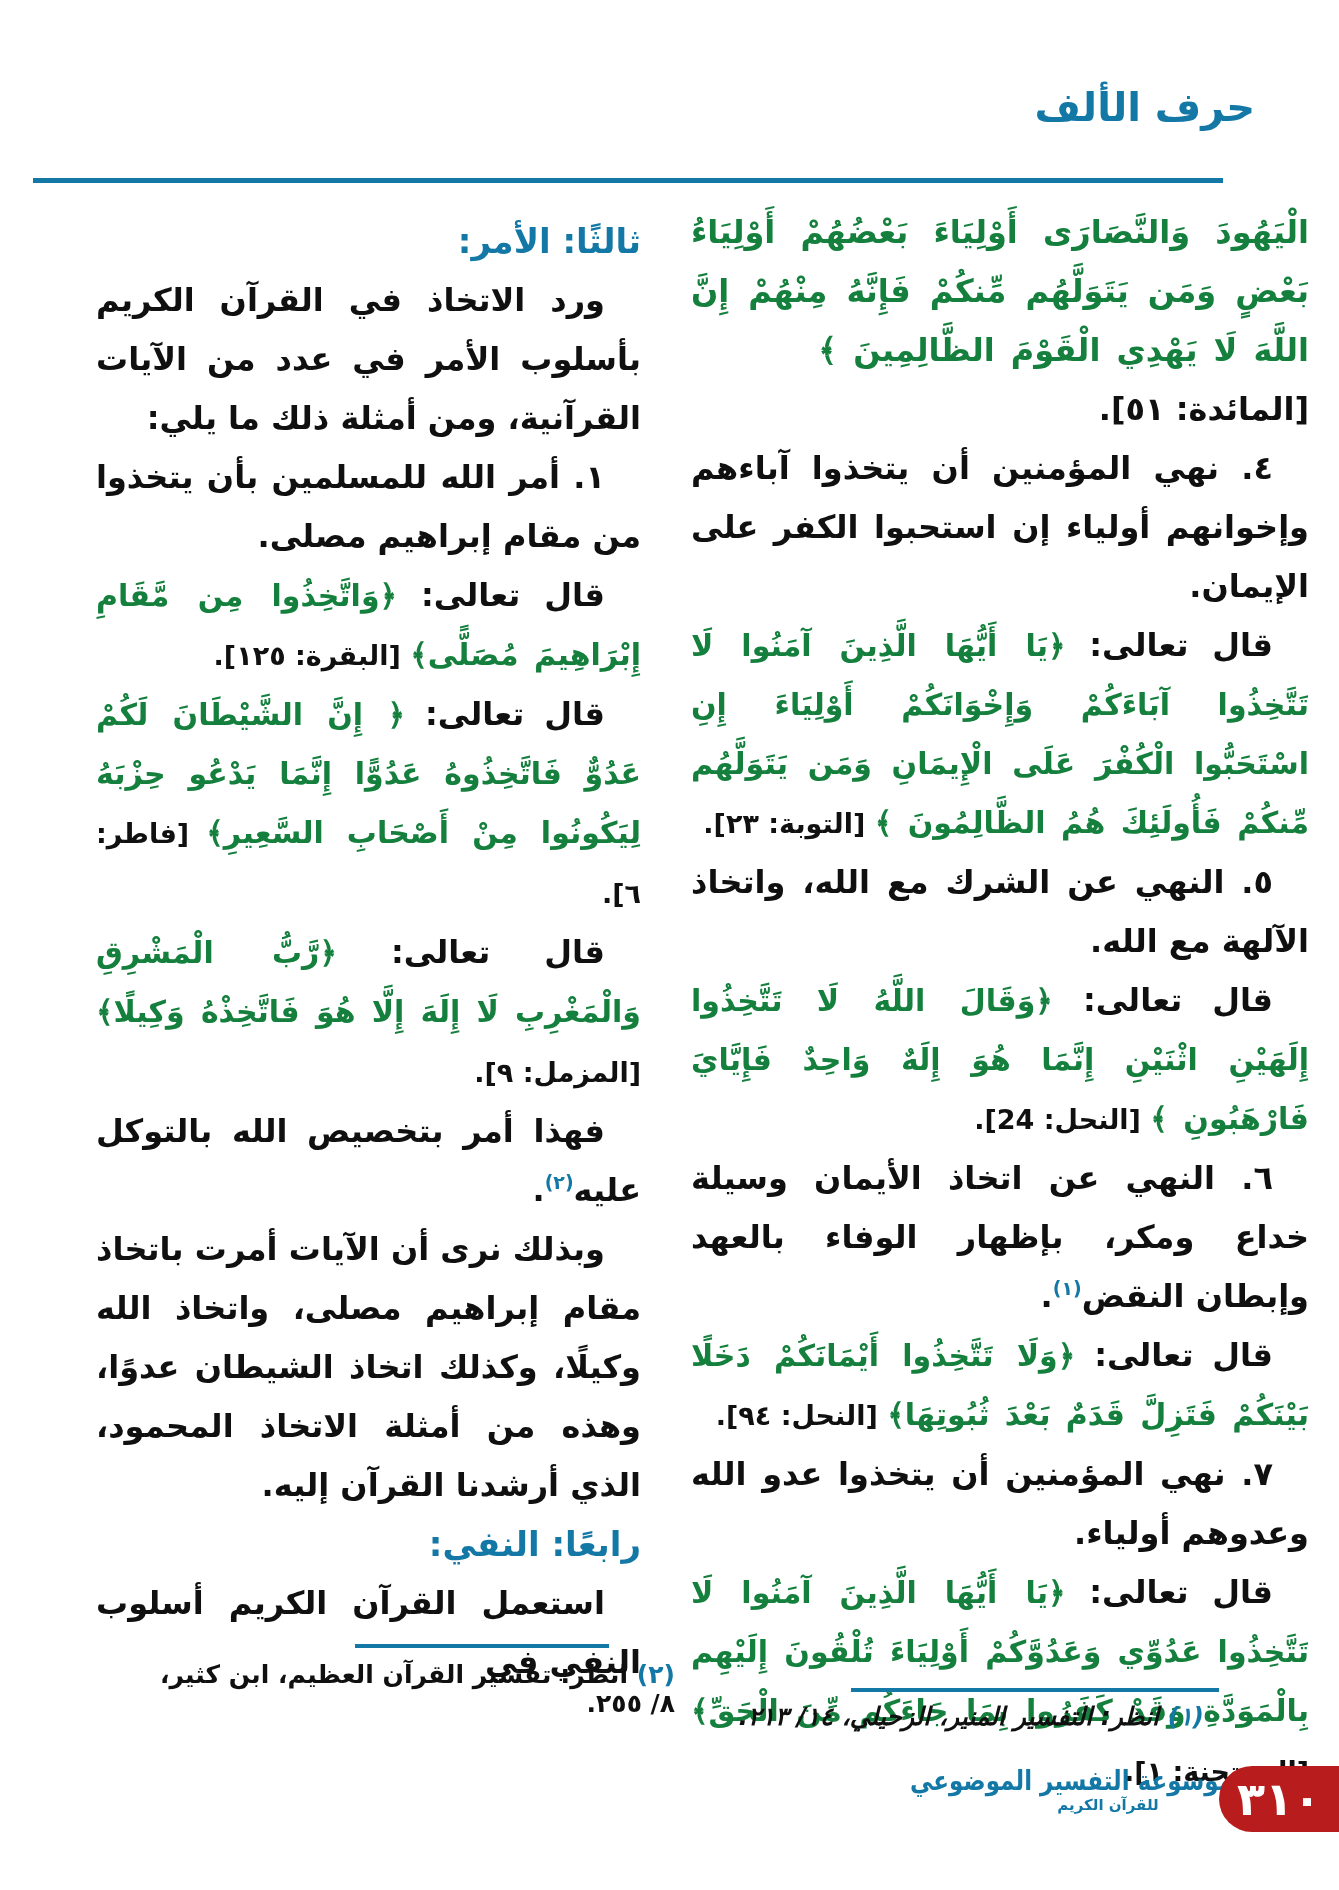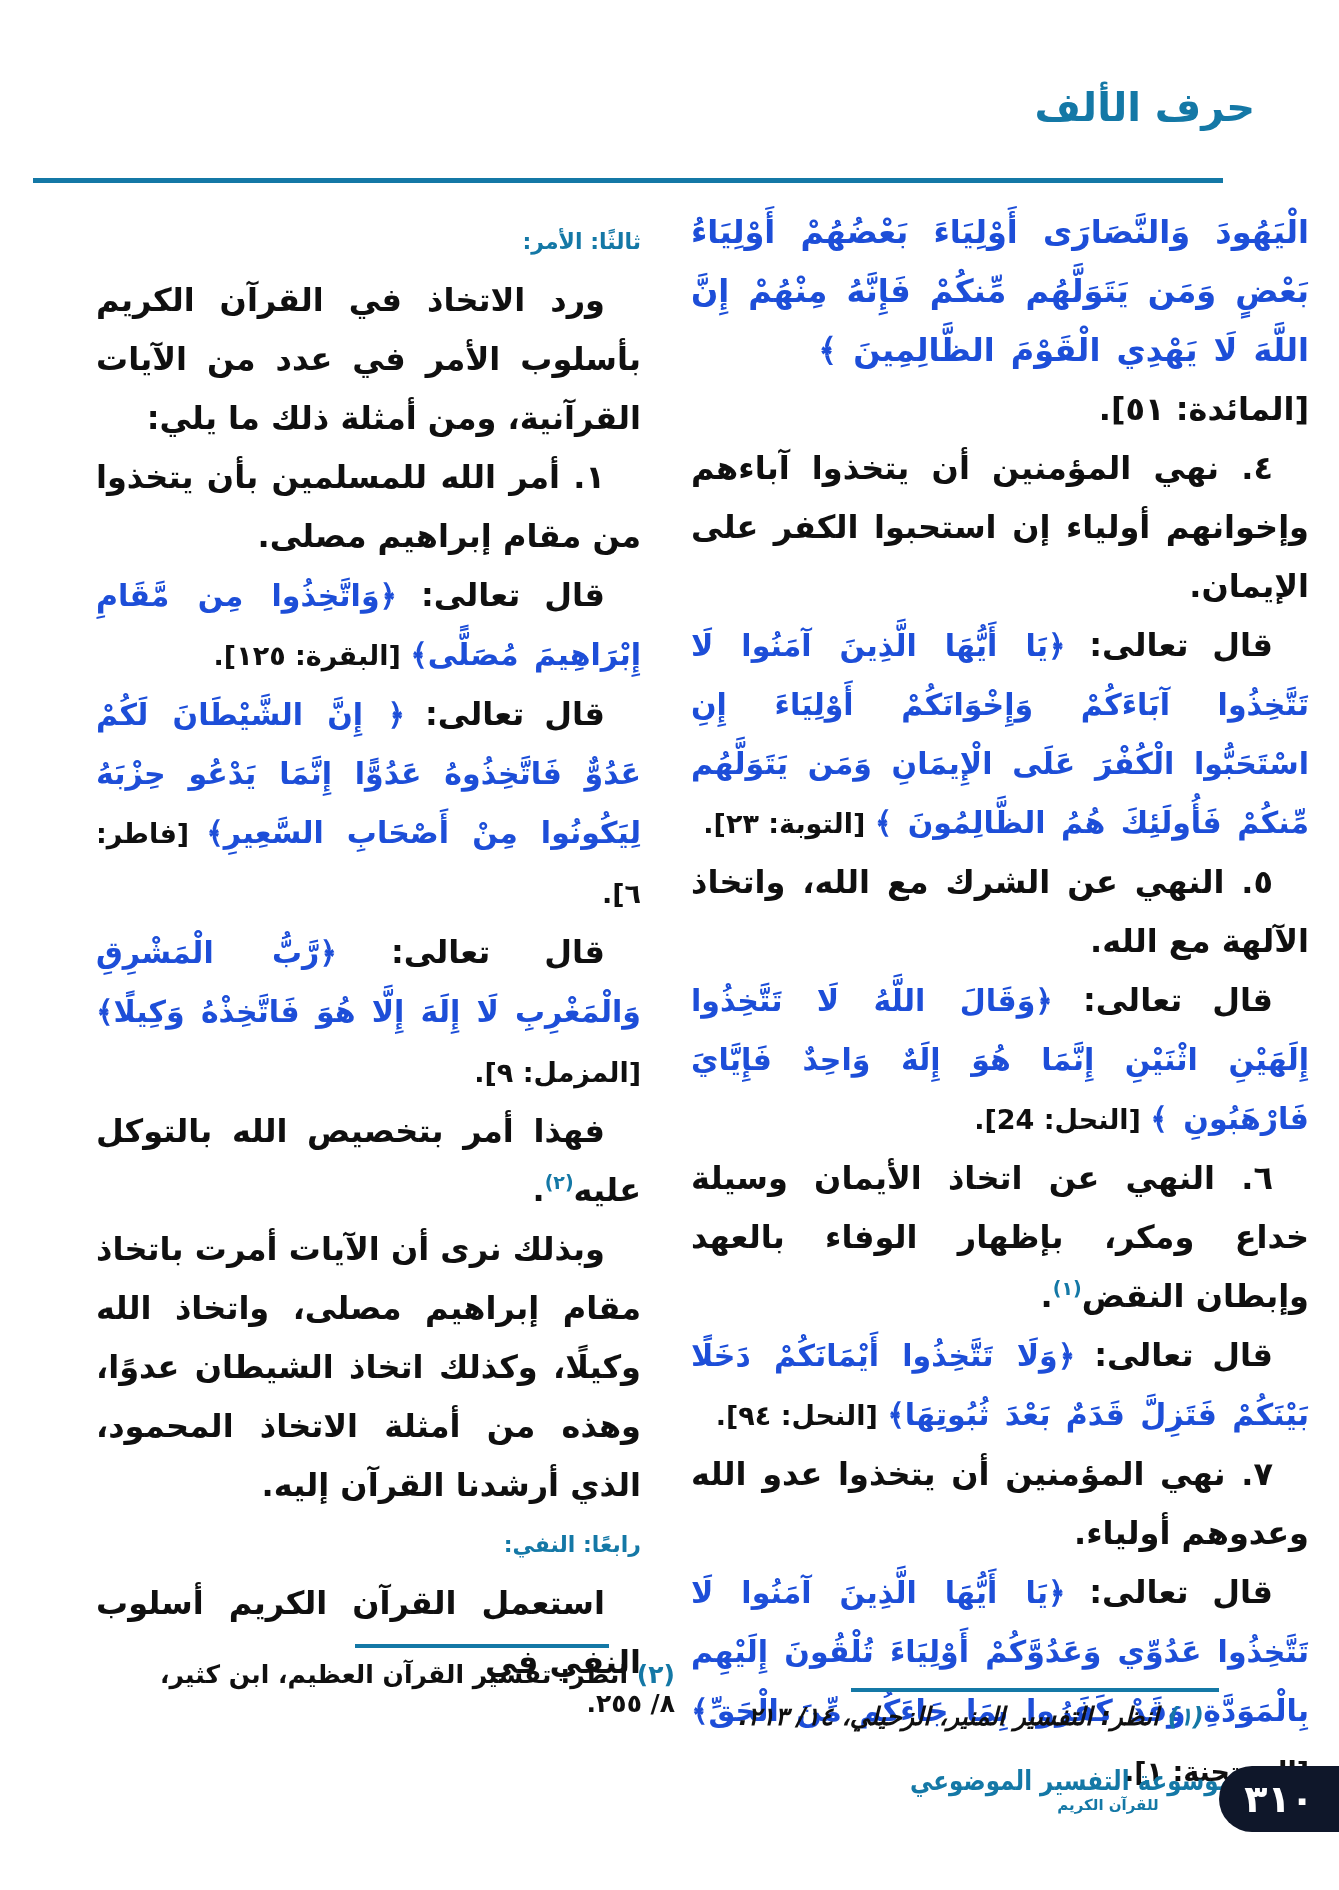--- a/index.html
+++ b/index.html
@@ -15,44 +15,44 @@
   .header-rule {
     position:absolute; top:178px; left:33px; right:116px;
     height:5px; background:#1478a6;
   }
   .col { position:absolute; text-align:justify; }
   .col-right { top:203px; right:30px;  width:618px; }
   .col-left  { top:212px; left:96px;   width:545px; }
   .col p { margin:0; font-size:32px; line-height:59px; }
   .indent { text-indent:36px; }
   .ref-line { text-align:right; font-size:28px; }
-  .verse, .verse-block { color:#1d4ed8; font-size:30px; word-spacing:5px; }
+  .verse, .verse-block { color:#15803d; font-size:30px; word-spacing:5px; }
   .ref { font-size:27px; }
-  .heading { color:#1478a6; font-size:22px; line-height:59px; }
+  .heading { color:#1478a6; font-size:34px; line-height:59px; }
   sup.fn-marker { color:#1478a6; font-size:19px; line-height:0; }
   .fn-rule { position:absolute; height:4px; background:#1478a6; }
   .fn-rule-right { top:1688px; right:120px; width:368px; }
   .fn-rule-left  { top:1644px; right:730px; width:254px; }
   .fn-text {
     position:absolute; font-size:25px; line-height:29px;
     text-align:justify; direction:rtl;
   }
   .fn-text-right { top:1702px; right:135px; width:530px;font-style:italic; }
   .fn-text-left  { top:1660px; right:664px; width:515px; }
   .fn-text .fn-marker { color:#1478a6; }
   .logo {
     position:absolute; top:1768px; right:106px; width:250px;
     text-align:center; color:#1478a6;
   }
   .logo-line1 { font-size:23px; white-space:nowrap; transform:scaleY(1.18); letter-spacing:-1px; }
   .logo-line2 { font-size:15px; margin-top:2px; }
   .page-badge {
     position:absolute; top:1766px; right:0; width:120px; height:66px;
-    background:#0f172a; border-radius:36px 0 0 36px;
-    color:#ffffff; font-size:38px; line-height:66px; text-align:center;
+    background:#b91c1c; border-radius:36px 0 0 36px;
+    color:#ffffff; font-size:46px; line-height:66px; text-align:center;
   }
 </style>
 </head>
 <body>
 
 <div class="page">
 
   <div class="chapter-title">حرف الألف</div>
   <div class="header-rule"></div>
 

